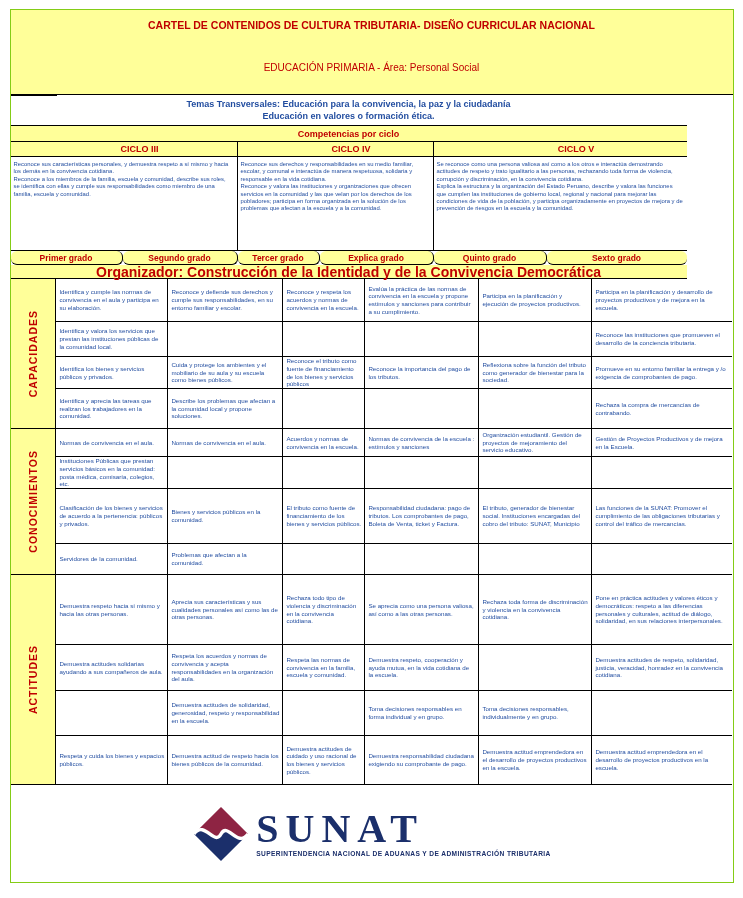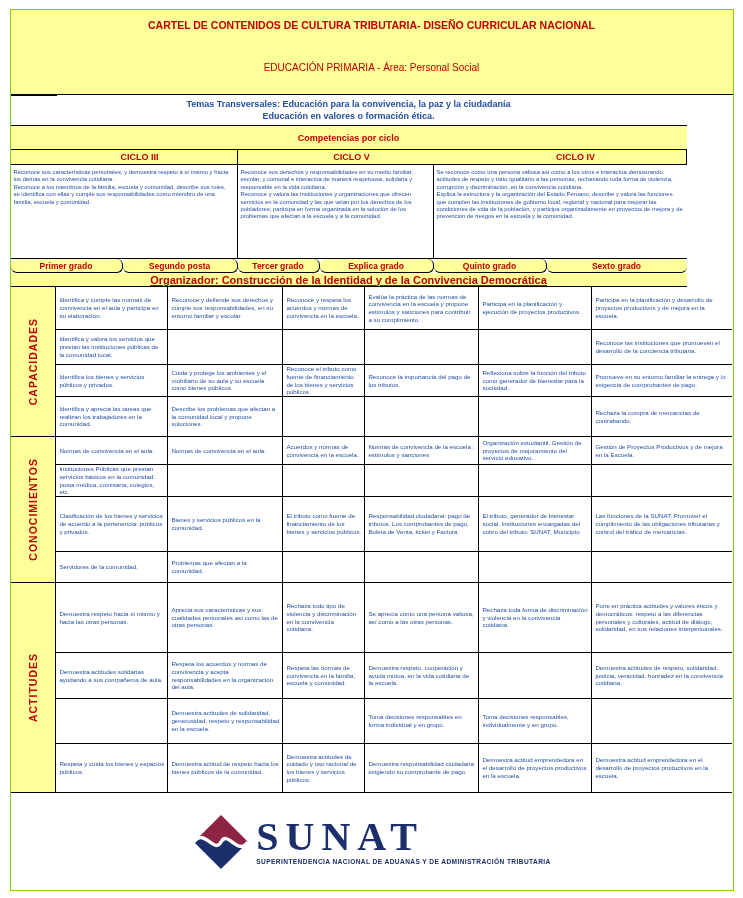--- a/index.html
+++ b/index.html
@@ -26,21 +26,21 @@
     border-right: 1px solid #000; border-bottom: 1px solid #000;
   }
   .upper-right { width: 676px; display: flex; flex-direction: column; }
 
   .row-temas {
     height: 30px; border-bottom: 1px solid #000;
     display: flex; flex-direction: column; justify-content: center; text-align: center;
     color: var(--blue); font-weight: bold; font-size: 9px; line-height: 1.3;
   }
   .row-competencias {
-    height: 24px; background: var(--yellow); border-bottom: 1px solid #000;
+    height: 16px; background: var(--yellow); border-bottom: 1px solid #000;
     display: flex; align-items: center; justify-content: center;
     color: var(--red); font-weight: bold; font-size: 9px;
   }
   .row-ciclos { height: 15px; display: grid; grid-template-columns: 227px 196px 253px; }
   .row-ciclos .hcell {
     background: var(--yellow); border-bottom: 1px solid #000; border-right: 1px solid #000;
     display: flex; align-items: center; justify-content: center;
     color: var(--red); font-weight: bold; font-size: 9px; padding-left: 32px;
   }
   .row-comptext { height: 94px; display: grid; grid-template-columns: 227px 196px 253px; }
@@ -51,21 +51,21 @@
   }
   .row-grados { height: 14px; display: grid; grid-template-columns: 112px 115px 82px 114px 113px 140px; }
   .row-grados .gcell {
     background: var(--yellow); border-bottom: 1px solid #000; border-right: 1px solid #000;
     display: flex; align-items: center; justify-content: center;
     color: var(--red); font-weight: bold; font-size: 8.5px; border-radius: 6px;
   }
   .row-organizador {
     height: 14px; background: var(--yellow); border-bottom: 1px solid #000;
     display: flex; align-items: center; justify-content: center;
-    color: var(--red); font-weight: bold; font-size: 11px; text-decoration: underline;
+    color: var(--red); font-weight: bold; font-size: 14px;
   }
   .no-right { border-right: none !important; }
 
   
   .section { display: flex; }
   .section-label {
     width: 46px; background: var(--yellow);
     border-right: 1px solid #000; border-bottom: 1px solid #000;
     display: flex; align-items: center; justify-content: center;
   }
@@ -113,34 +113,34 @@
   <div class="upper">
     <div class="upper-left"></div>
     <div class="upper-right">
       <div class="row-temas">
         <div>Temas Transversales: Educación para la convivencia, la paz y la ciudadanía</div>
         <div>Educación en valores o formación ética.</div>
       </div>
       <div class="row-competencias">Competencias por ciclo</div>
       <div class="row-ciclos">
         <div class="hcell">CICLO III</div>
+        <div class="hcell">CICLO IV</div>
         <div class="hcell no-right">CICLO V</div>
-        <div class="hcell">CICLO IV</div>
       </div>
       <div class="row-comptext">
         <div class="ccell">Reconoce sus características personales, y demuestra respeto a sí mismo y hacia los demás en la convivencia cotidiana.
 Reconoce a los miembros de la familia, escuela y comunidad, describe sus roles, se identifica con ellas y cumple sus responsabilidades como miembro de una familia, escuela y comunidad.</div>
         <div class="ccell">Reconoce sus derechos y responsabilidades en su medio familiar, escolar, y comunal e interactúa de manera respetuosa, solidaria y responsable en la vida cotidiana.
 Reconoce y valora las instituciones y organizaciones que ofrecen servicios en la comunidad y las que velan por los derechos de los pobladores; participa en forma organizada en la solución de los problemas que afectan a la escuela y a la comunidad.</div>
         <div class="ccell no-right">Se reconoce como una persona valiosa así como a los otros e interactúa demostrando actitudes de respeto y trato igualitario a las personas, rechazando toda forma de violencia, corrupción y discriminación, en la convivencia cotidiana.
 Explica la estructura y la organización del Estado Peruano, describe y valora las funciones que cumplen las instituciones de gobierno local, regional y nacional para mejorar las condiciones de vida de la población, y participa organizadamente en proyectos de mejora y de prevención de riesgos en la escuela y la comunidad.</div>
       </div>
       <div class="row-grados">
         <div class="gcell">Primer grado</div>
-        <div class="gcell">Segundo posta</div>
+        <div class="gcell">Segundo grado</div>
         <div class="gcell">Tercer grado</div>
         <div class="gcell">Explica grado</div>
         <div class="gcell">Quinto grado</div>
         <div class="gcell no-right">Sexto grado</div>
       </div>
       <div class="row-organizador">Organizador: Construcción de la Identidad y de la Convivencia Democrática</div>
     </div>
   </div>
 
   <div class="section sec-capacidades">

